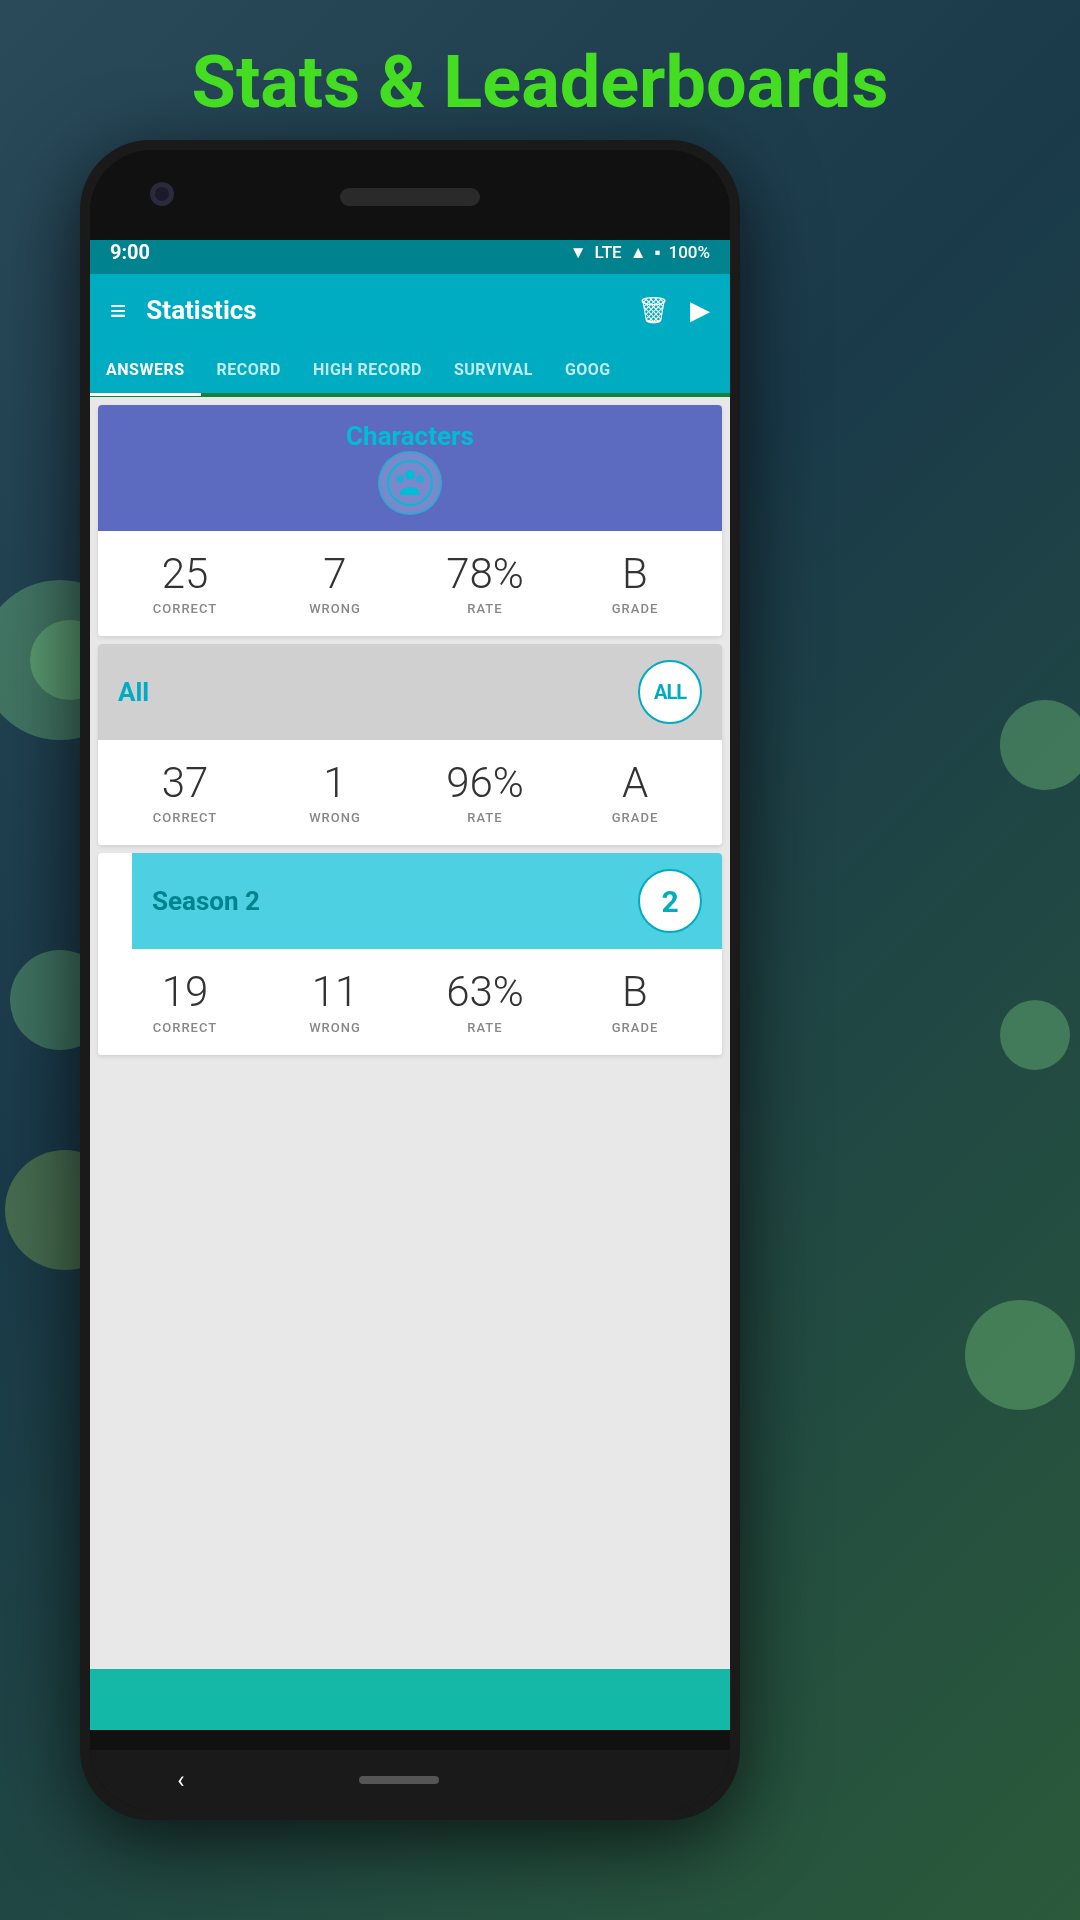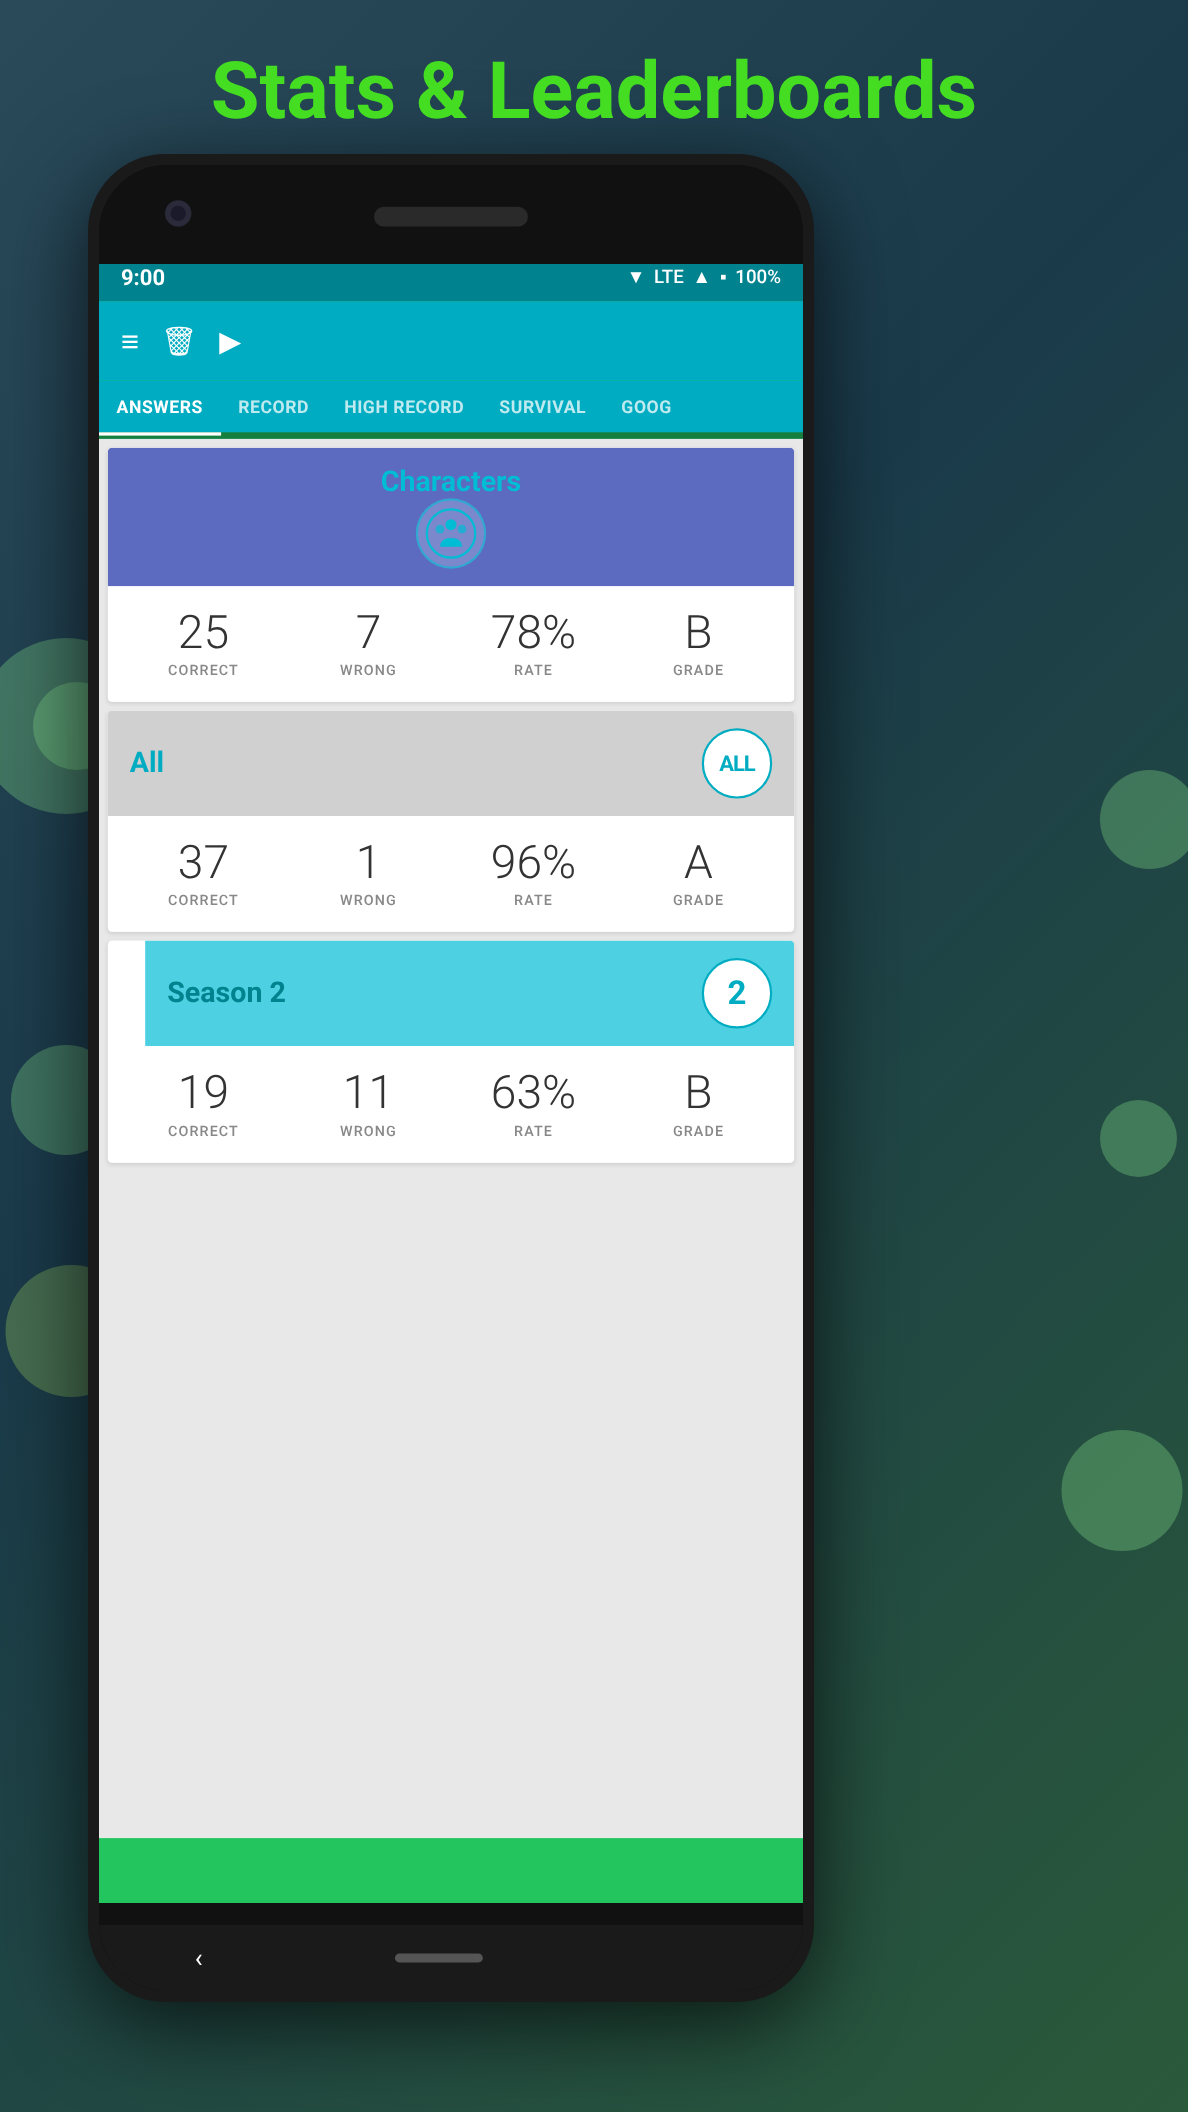--- a/index.html
+++ b/index.html
@@ -98,21 +98,21 @@
       left: 50%;
       transform: translateX(-50%);
     }
 
     
     .screen {
       position: absolute;
       top: 80px;
       left: 0; right: 0;
       bottom: 80px;
-      background: #22c55e;
+      background: #14b8a6;
       overflow: hidden;
     }
 
     
     .status-bar {
       background: #00838f;
       height: 44px;
       display: flex;
       align-items: center;
       justify-content: space-between;
@@ -135,21 +135,21 @@
     }
     .hamburger { font-size: 28px; margin-right: 20px; cursor: pointer; }
     .app-title { font-size: 26px; font-weight: bold; flex: 1; }
     .app-bar-actions { display: flex; gap: 20px; }
     .app-bar-icon { font-size: 26px; cursor: pointer; }
 
     
     .tabs-bar {
       background: #00acc1;
       display: flex;
-      border-bottom: 6px solid #15803d;
+      border-bottom: 4px solid #15803d;
     }
     .tab {
       color: rgba(255,255,255,0.75);
       font-size: 16px;
       font-weight: bold;
       padding: 14px 16px;
       cursor: pointer;
       white-space: nowrap;
       letter-spacing: 0.5px;
     }
@@ -308,20 +308,21 @@
           <span>▼</span>
           <span>LTE</span>
           <span>▲</span>
           <span>▪</span>
           <span>100%</span>
         </div>
       </div>
 
       <div class="app-bar">
         <span class="hamburger">≡</span>
+        <span class="app-title">Statistics</span>
         <div class="app-bar-actions">
           <span class="app-bar-icon">🗑</span>
           <span class="app-bar-icon">▶</span>
         </div>
       </div>
 
       <div class="tabs-bar">
         <div class="tab active">ANSWERS</div>
         <div class="tab">RECORD</div>
         <div class="tab">HIGH RECORD</div>

